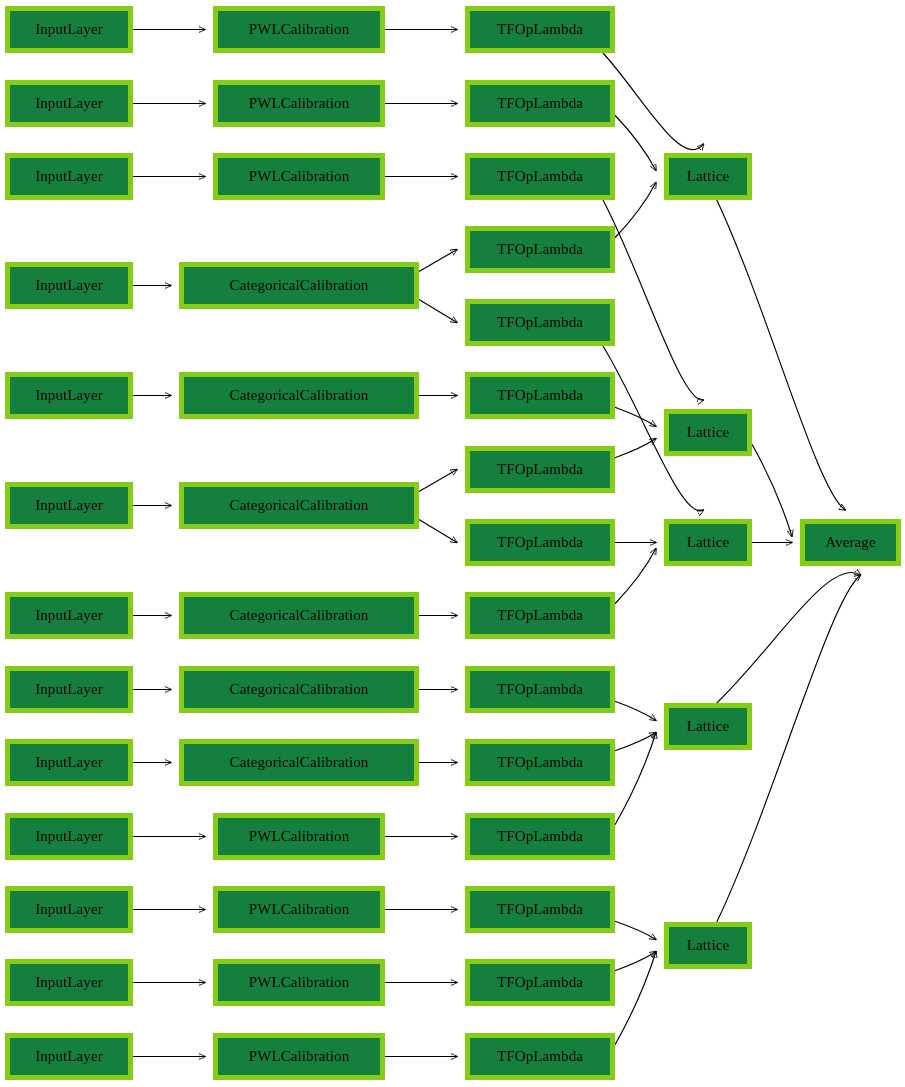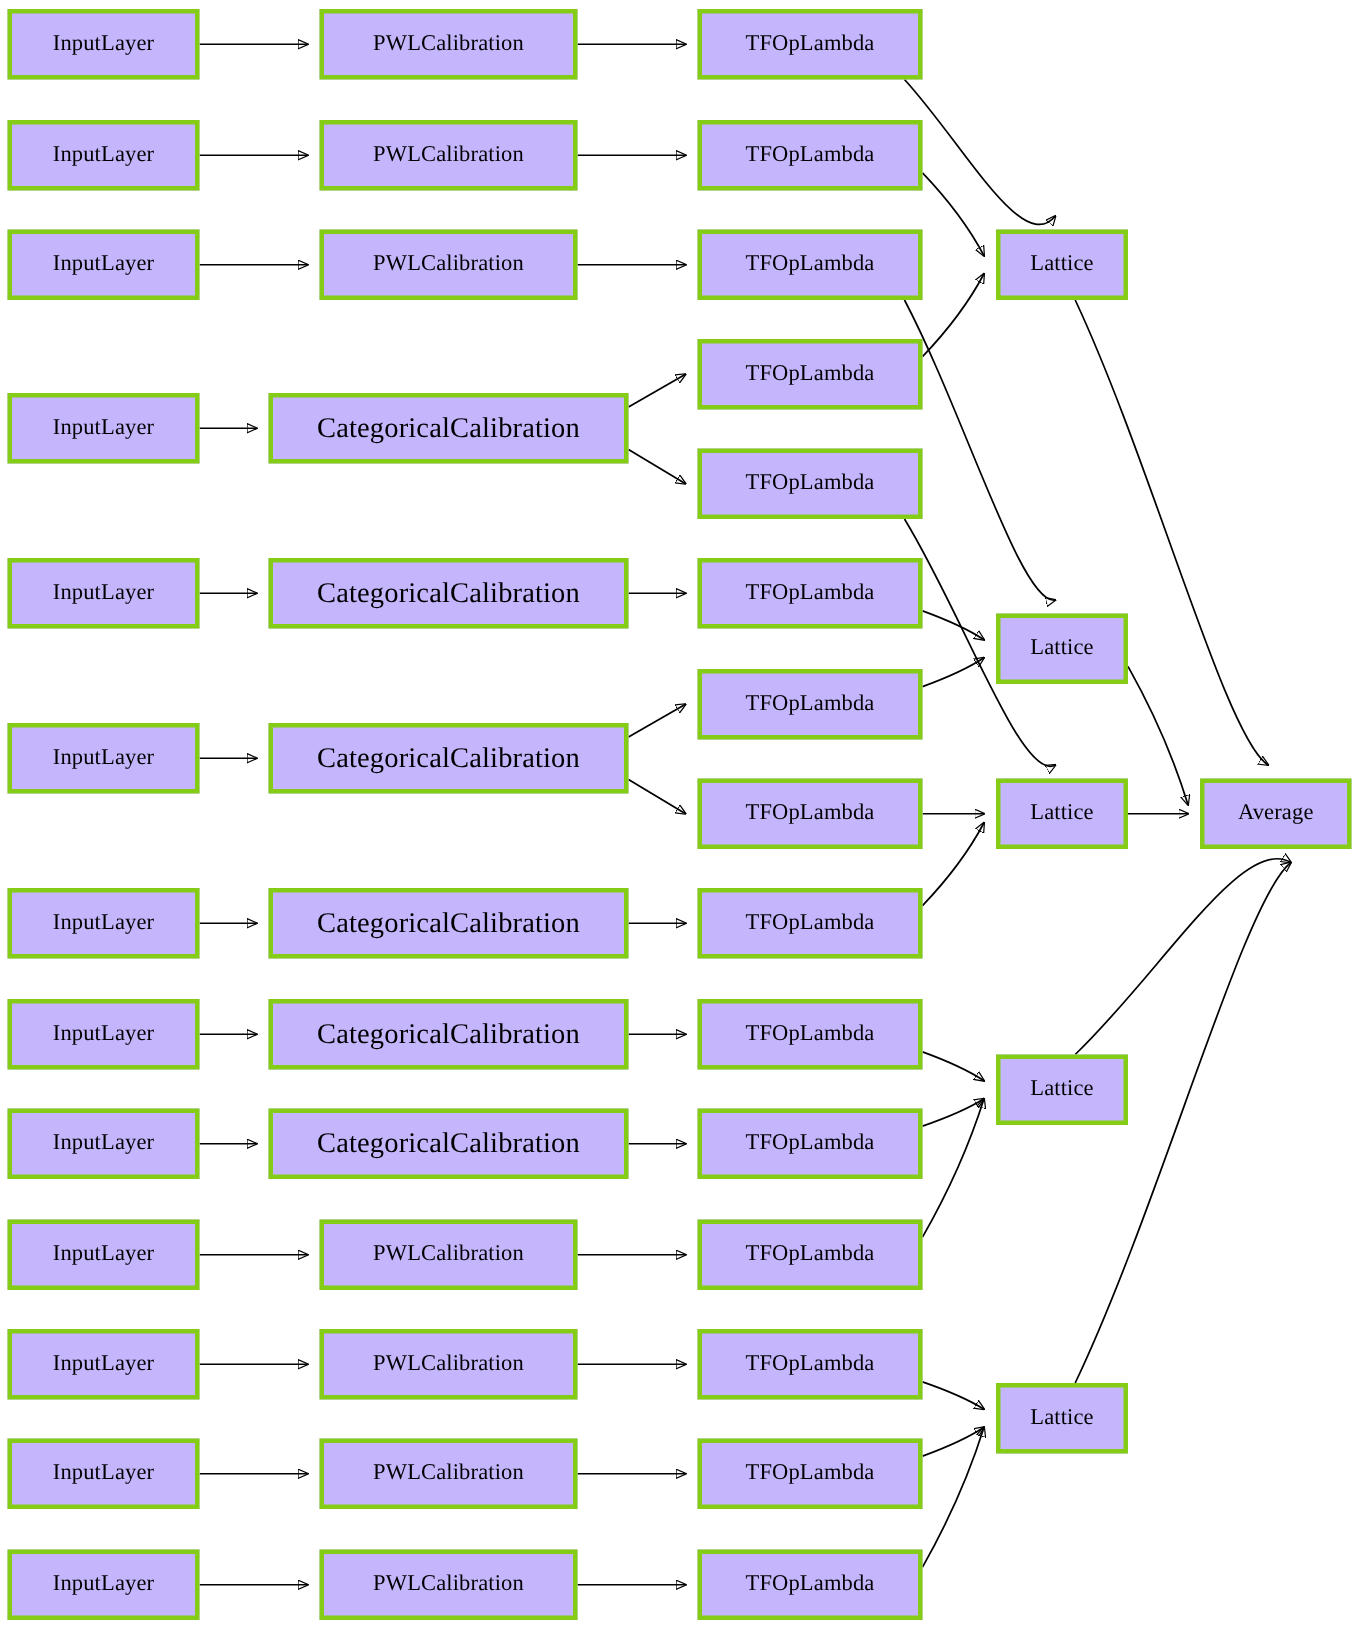--- a/index.html
+++ b/index.html
@@ -8,32 +8,32 @@
     position:relative;
     width:905px;
     height:1087px;
     background:#ffffff;
     font-family:"Liberation Serif","DejaVu Serif",serif;
     overflow:hidden;
   }
   .node{
     position:absolute;
     box-sizing:border-box;
-    border:3px solid #84cc16;
-    background:#c4b5fd;
+    border:5px solid #84cc16;
+    background:#15803d;
     display:flex;
     align-items:center;
     justify-content:center;
     font-size:15px;
     color:#000000;
     line-height:1;
     white-space:nowrap;
     letter-spacing:0.1px;
   }
-  .node.wide{font-size:19px;}
+  .node.wide{font-size:15px;}
   svg.edges{
     position:absolute;
     left:0;top:0;
     width:905px;height:1087px;
     pointer-events:none;
   }
   svg.edges path{
     fill:none;
     stroke:#000000;
     stroke-width:1.15;

